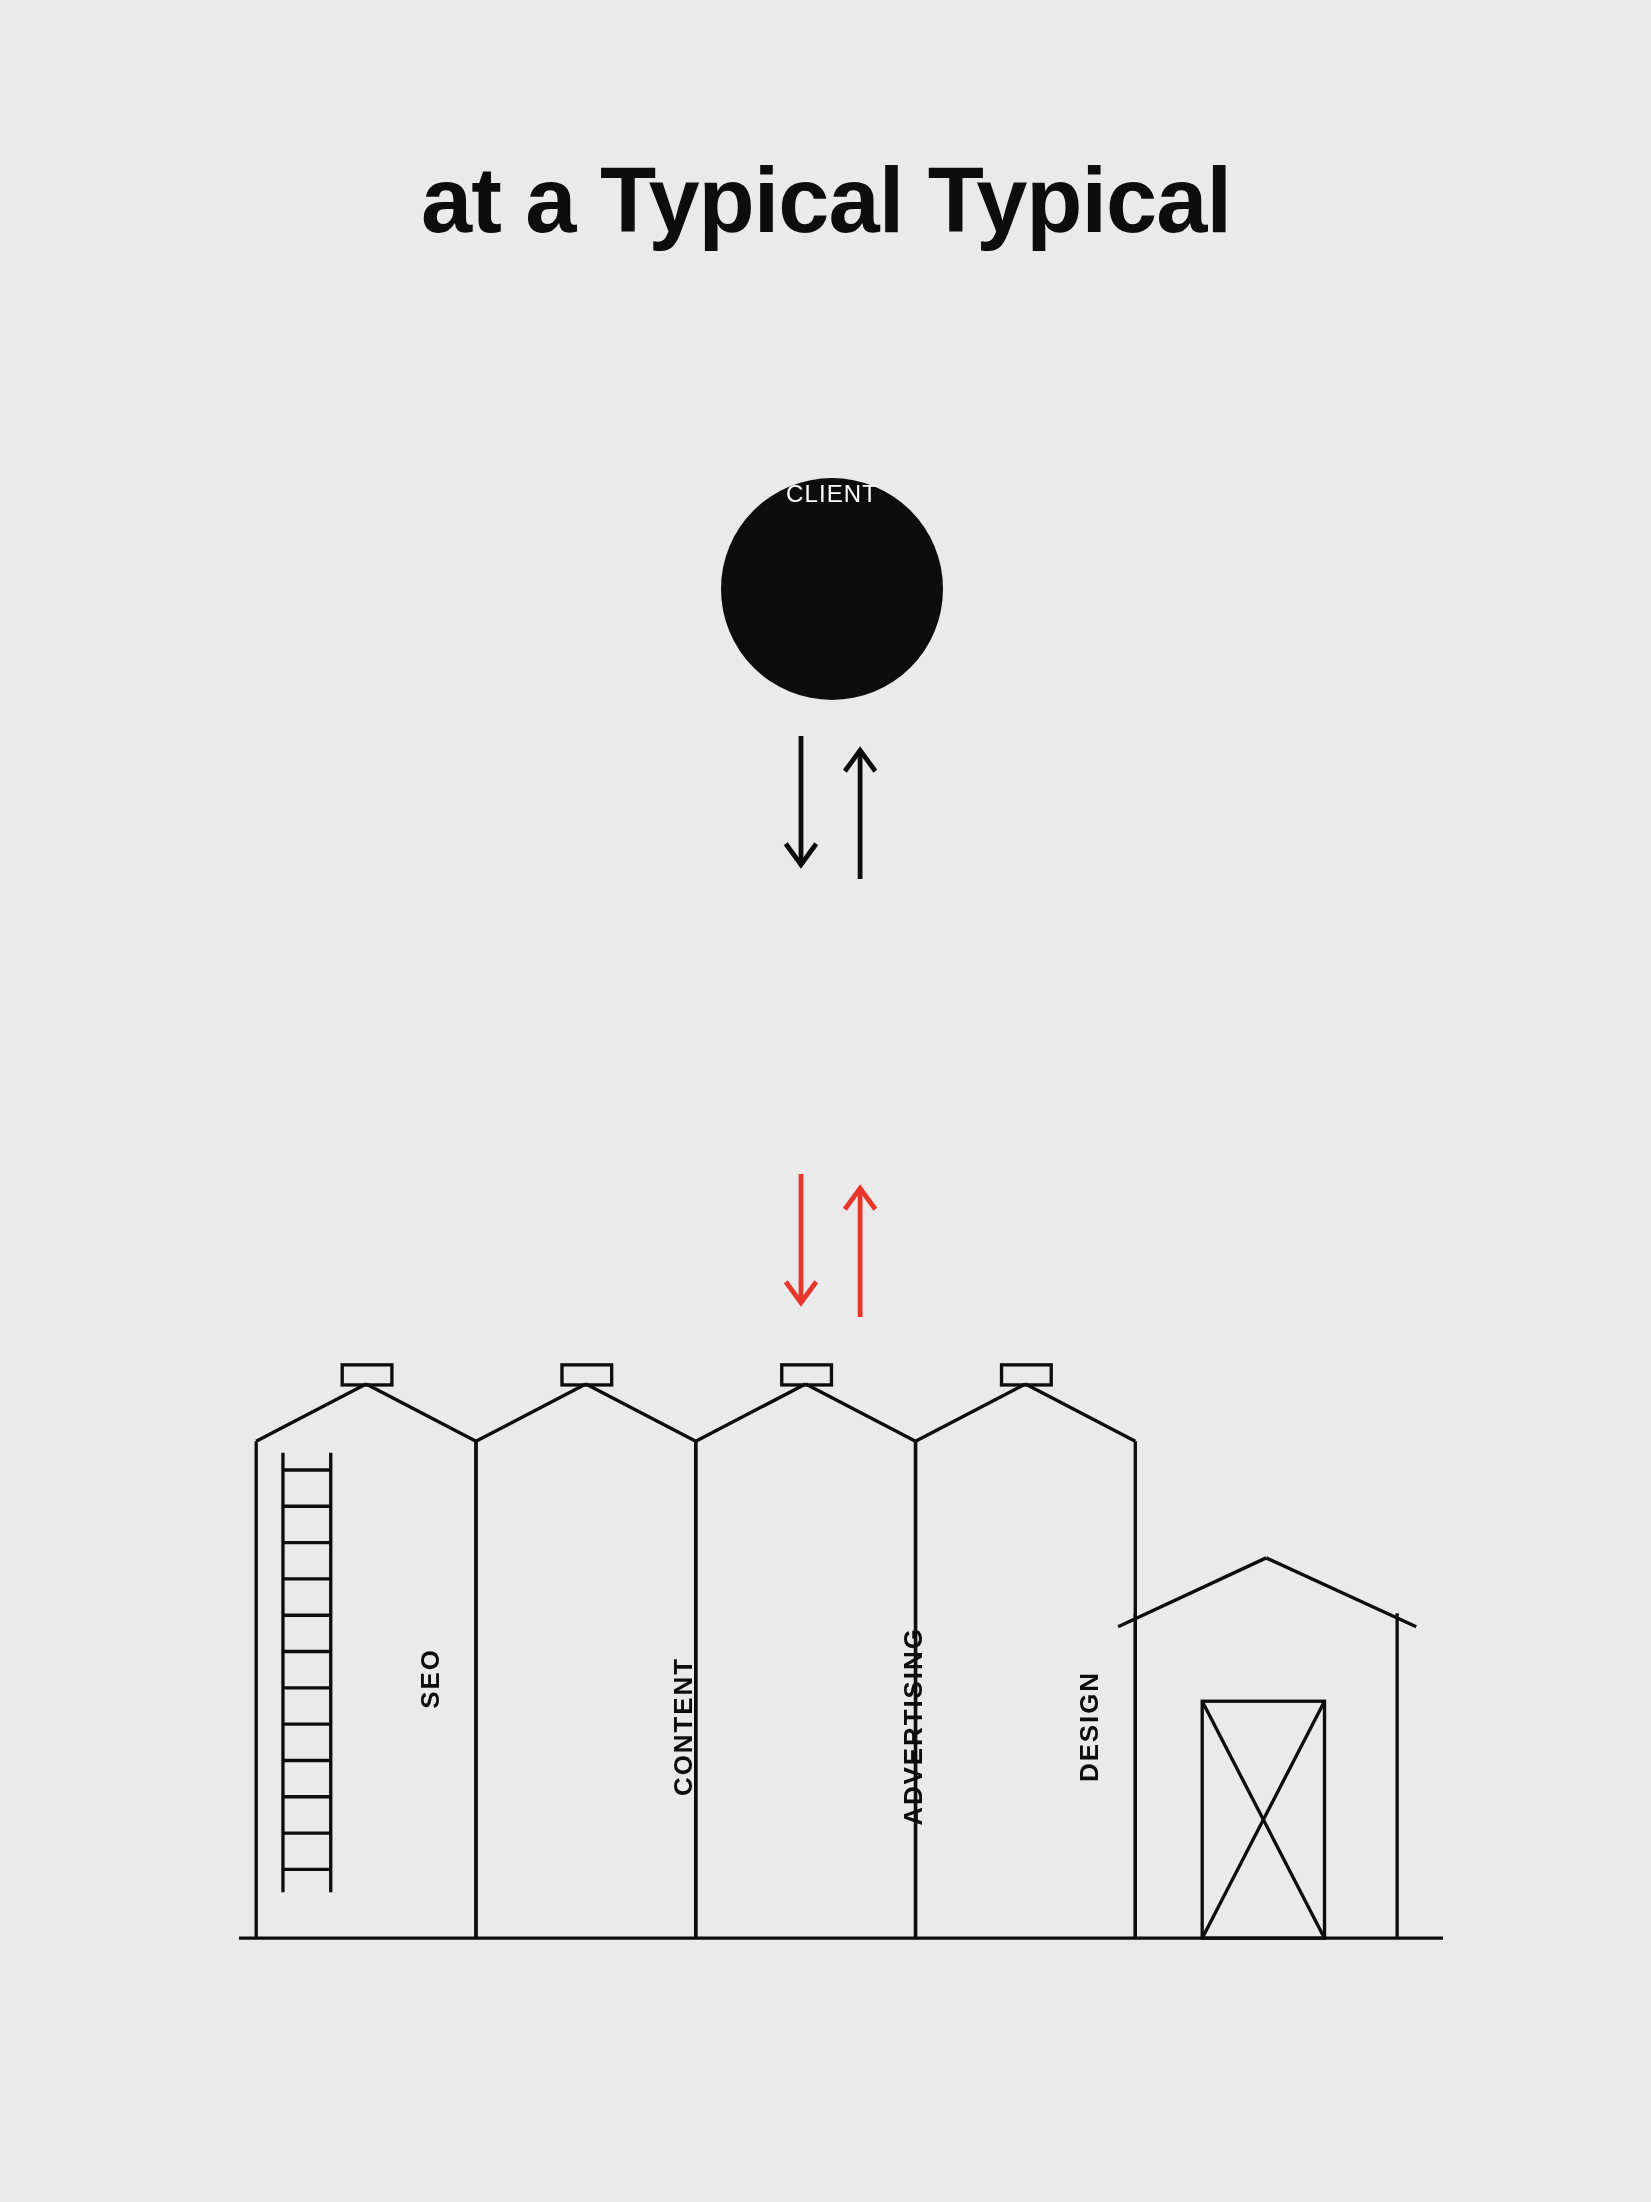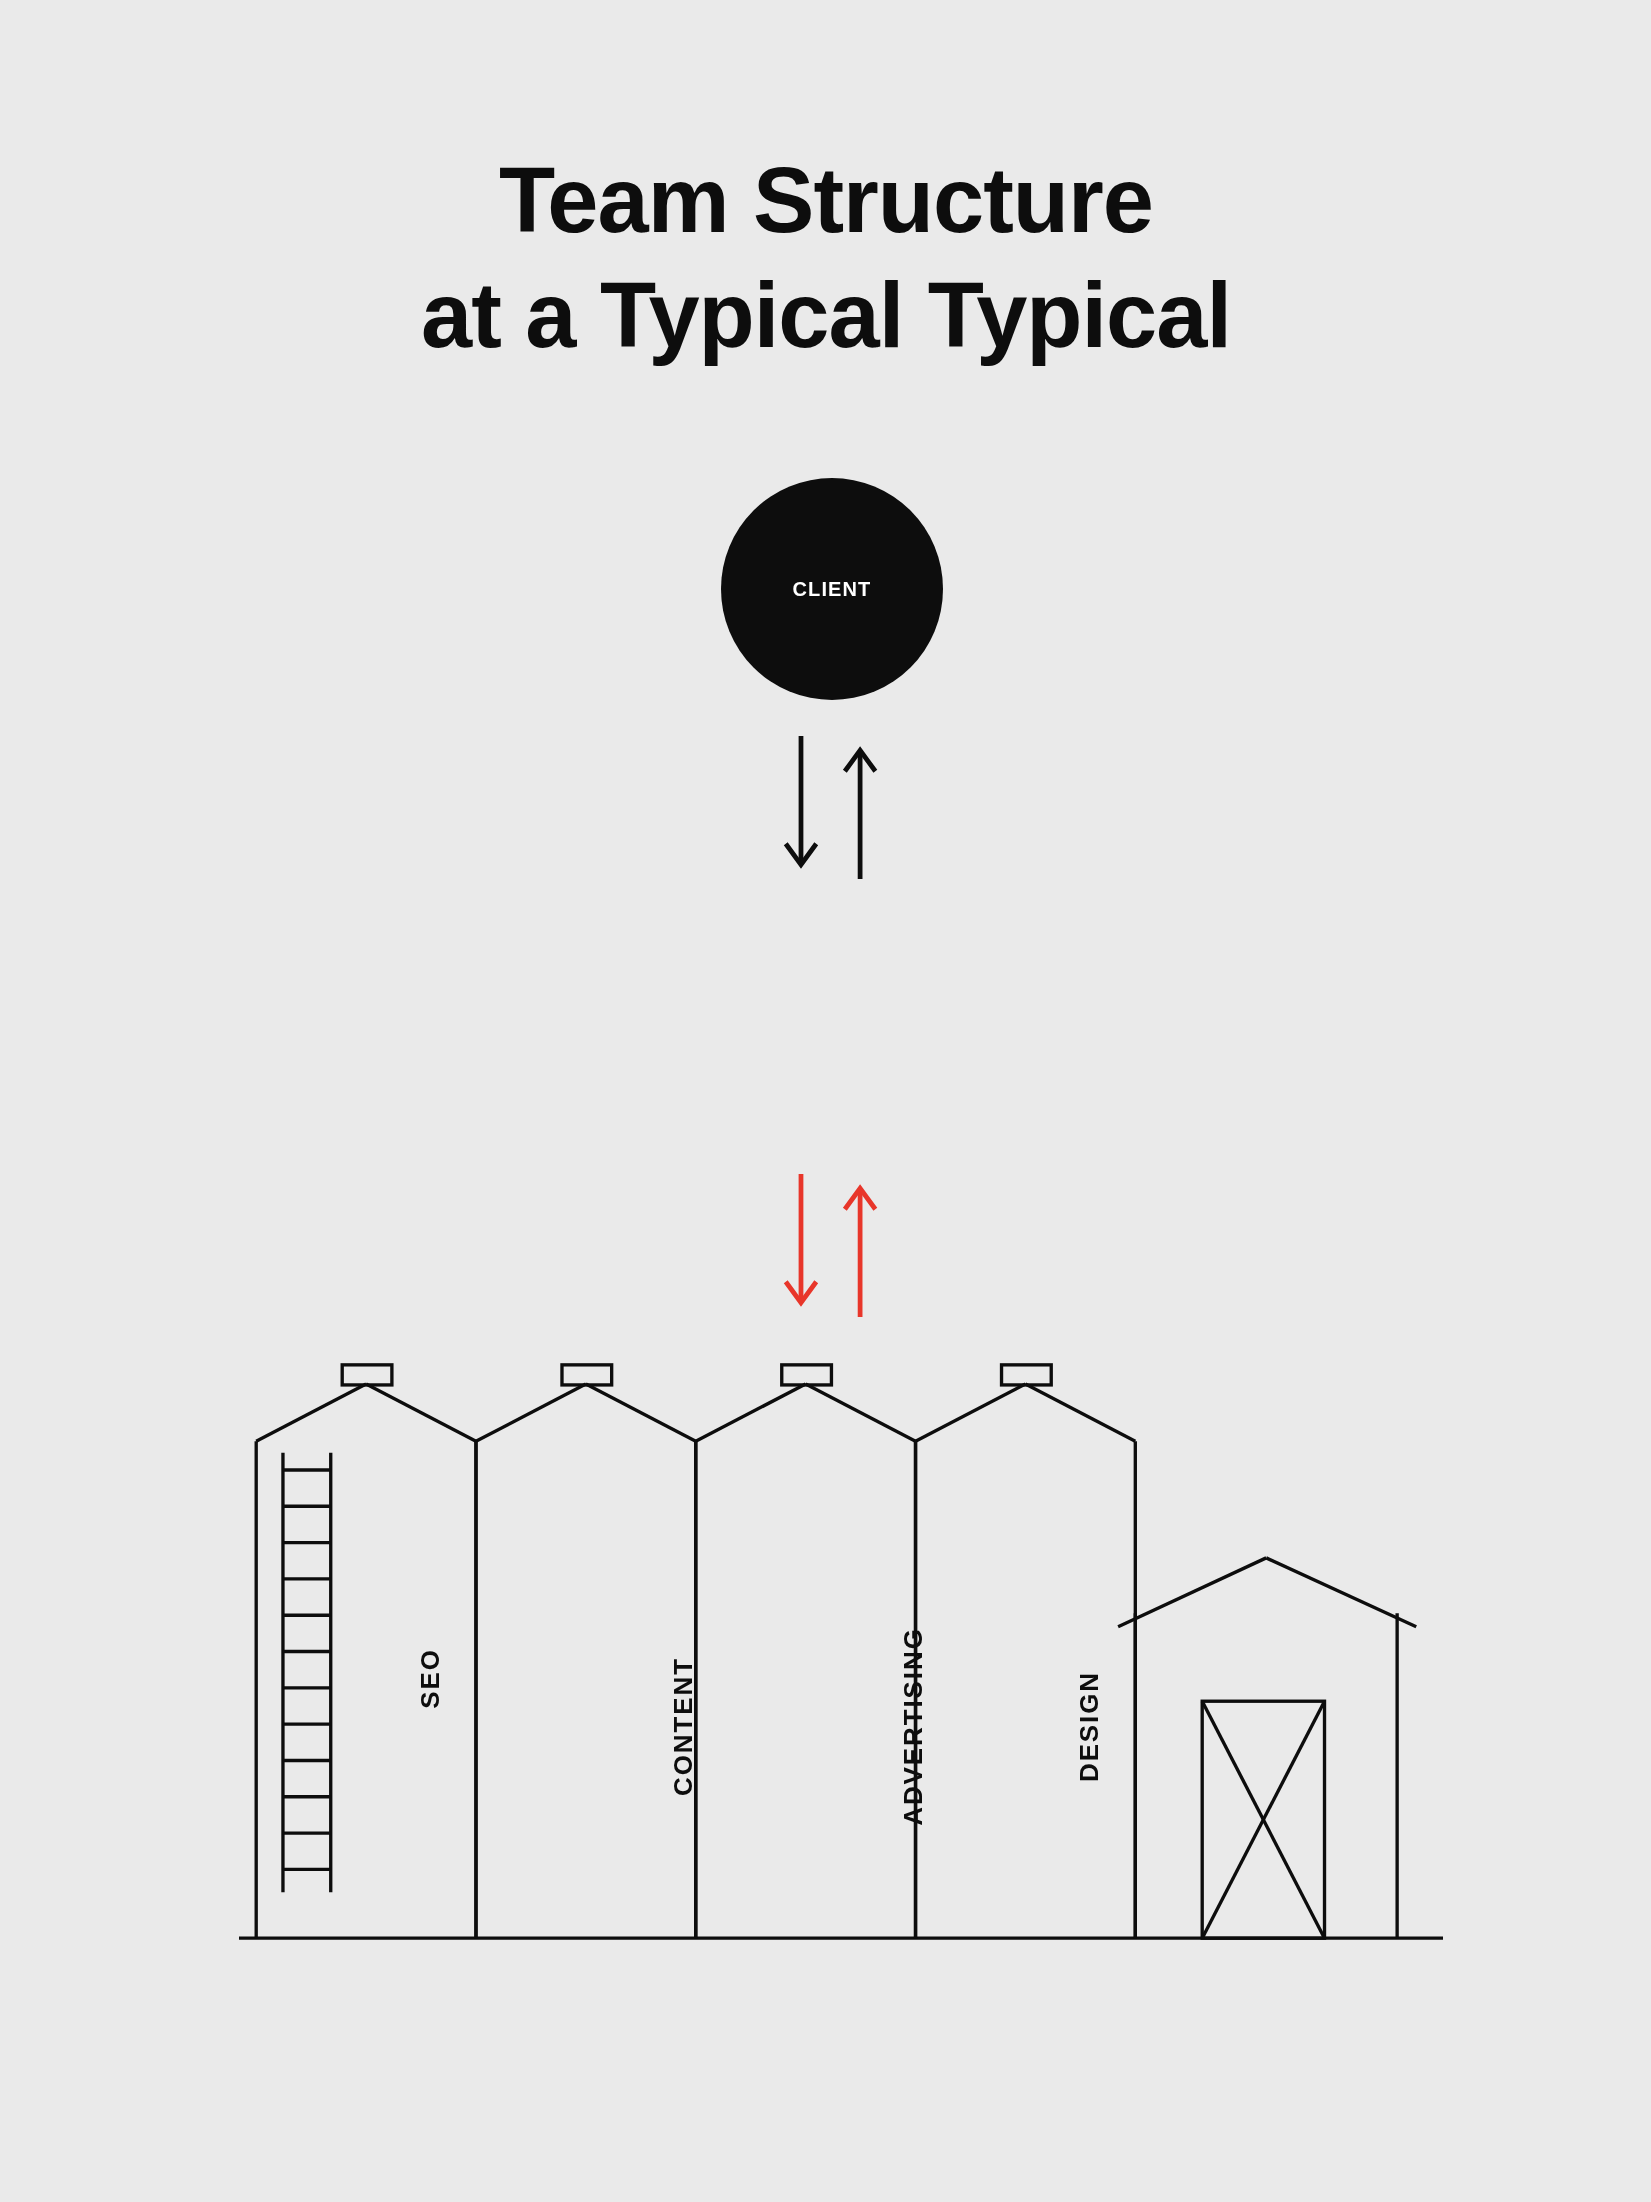--- a/index.html
+++ b/index.html
@@ -38,26 +38,26 @@
     white-space: nowrap;
   }
 
   
   .node {
     position: absolute;
     border-radius: 50%;
     background: #0d0d0d;
     color: #ffffff;
     display: flex;
-    align-items: center;
+    align-items: flex-start;
     justify-content: center;
     text-align: center;
-    font-weight: bold;
+    font-weight: normal;
     letter-spacing: 1.1px;
-    font-size: 20px;
+    font-size: 24px;
     line-height: 1.35;
   }
   #node-client {
     left: 721px;
     top: 478px;
     width: 222px;
     height: 222px;
   }
   #node-account-manager {
     left: 721px;
@@ -113,21 +113,20 @@
   #silo-label-content { left: 588px; top: 1711px; width: 191px; text-align:center;}
   #silo-label-advertising { left: 784px; top: 1711px; width: 258px; text-align:center;}
   #silo-label-design { left: 994px; top: 1711px; width: 191px; text-align:center;}
 </style>
 </head>
 <body>
 
 <div class="canvas">
 
   <div class="title">
-    <span class="title-line">Team Structure</span>
     <span class="title-line">at a Typical Typical</span>
   </div>
 
   <div class="node" id="node-client">
     <span class="node-label">CLIENT</span>
   </div>
 
   <div class="connector" id="connector-top">
     <svg width="153" height="143" viewBox="0 0 160 150" fill="none" xmlns="http://www.w3.org/2000/svg">
 

